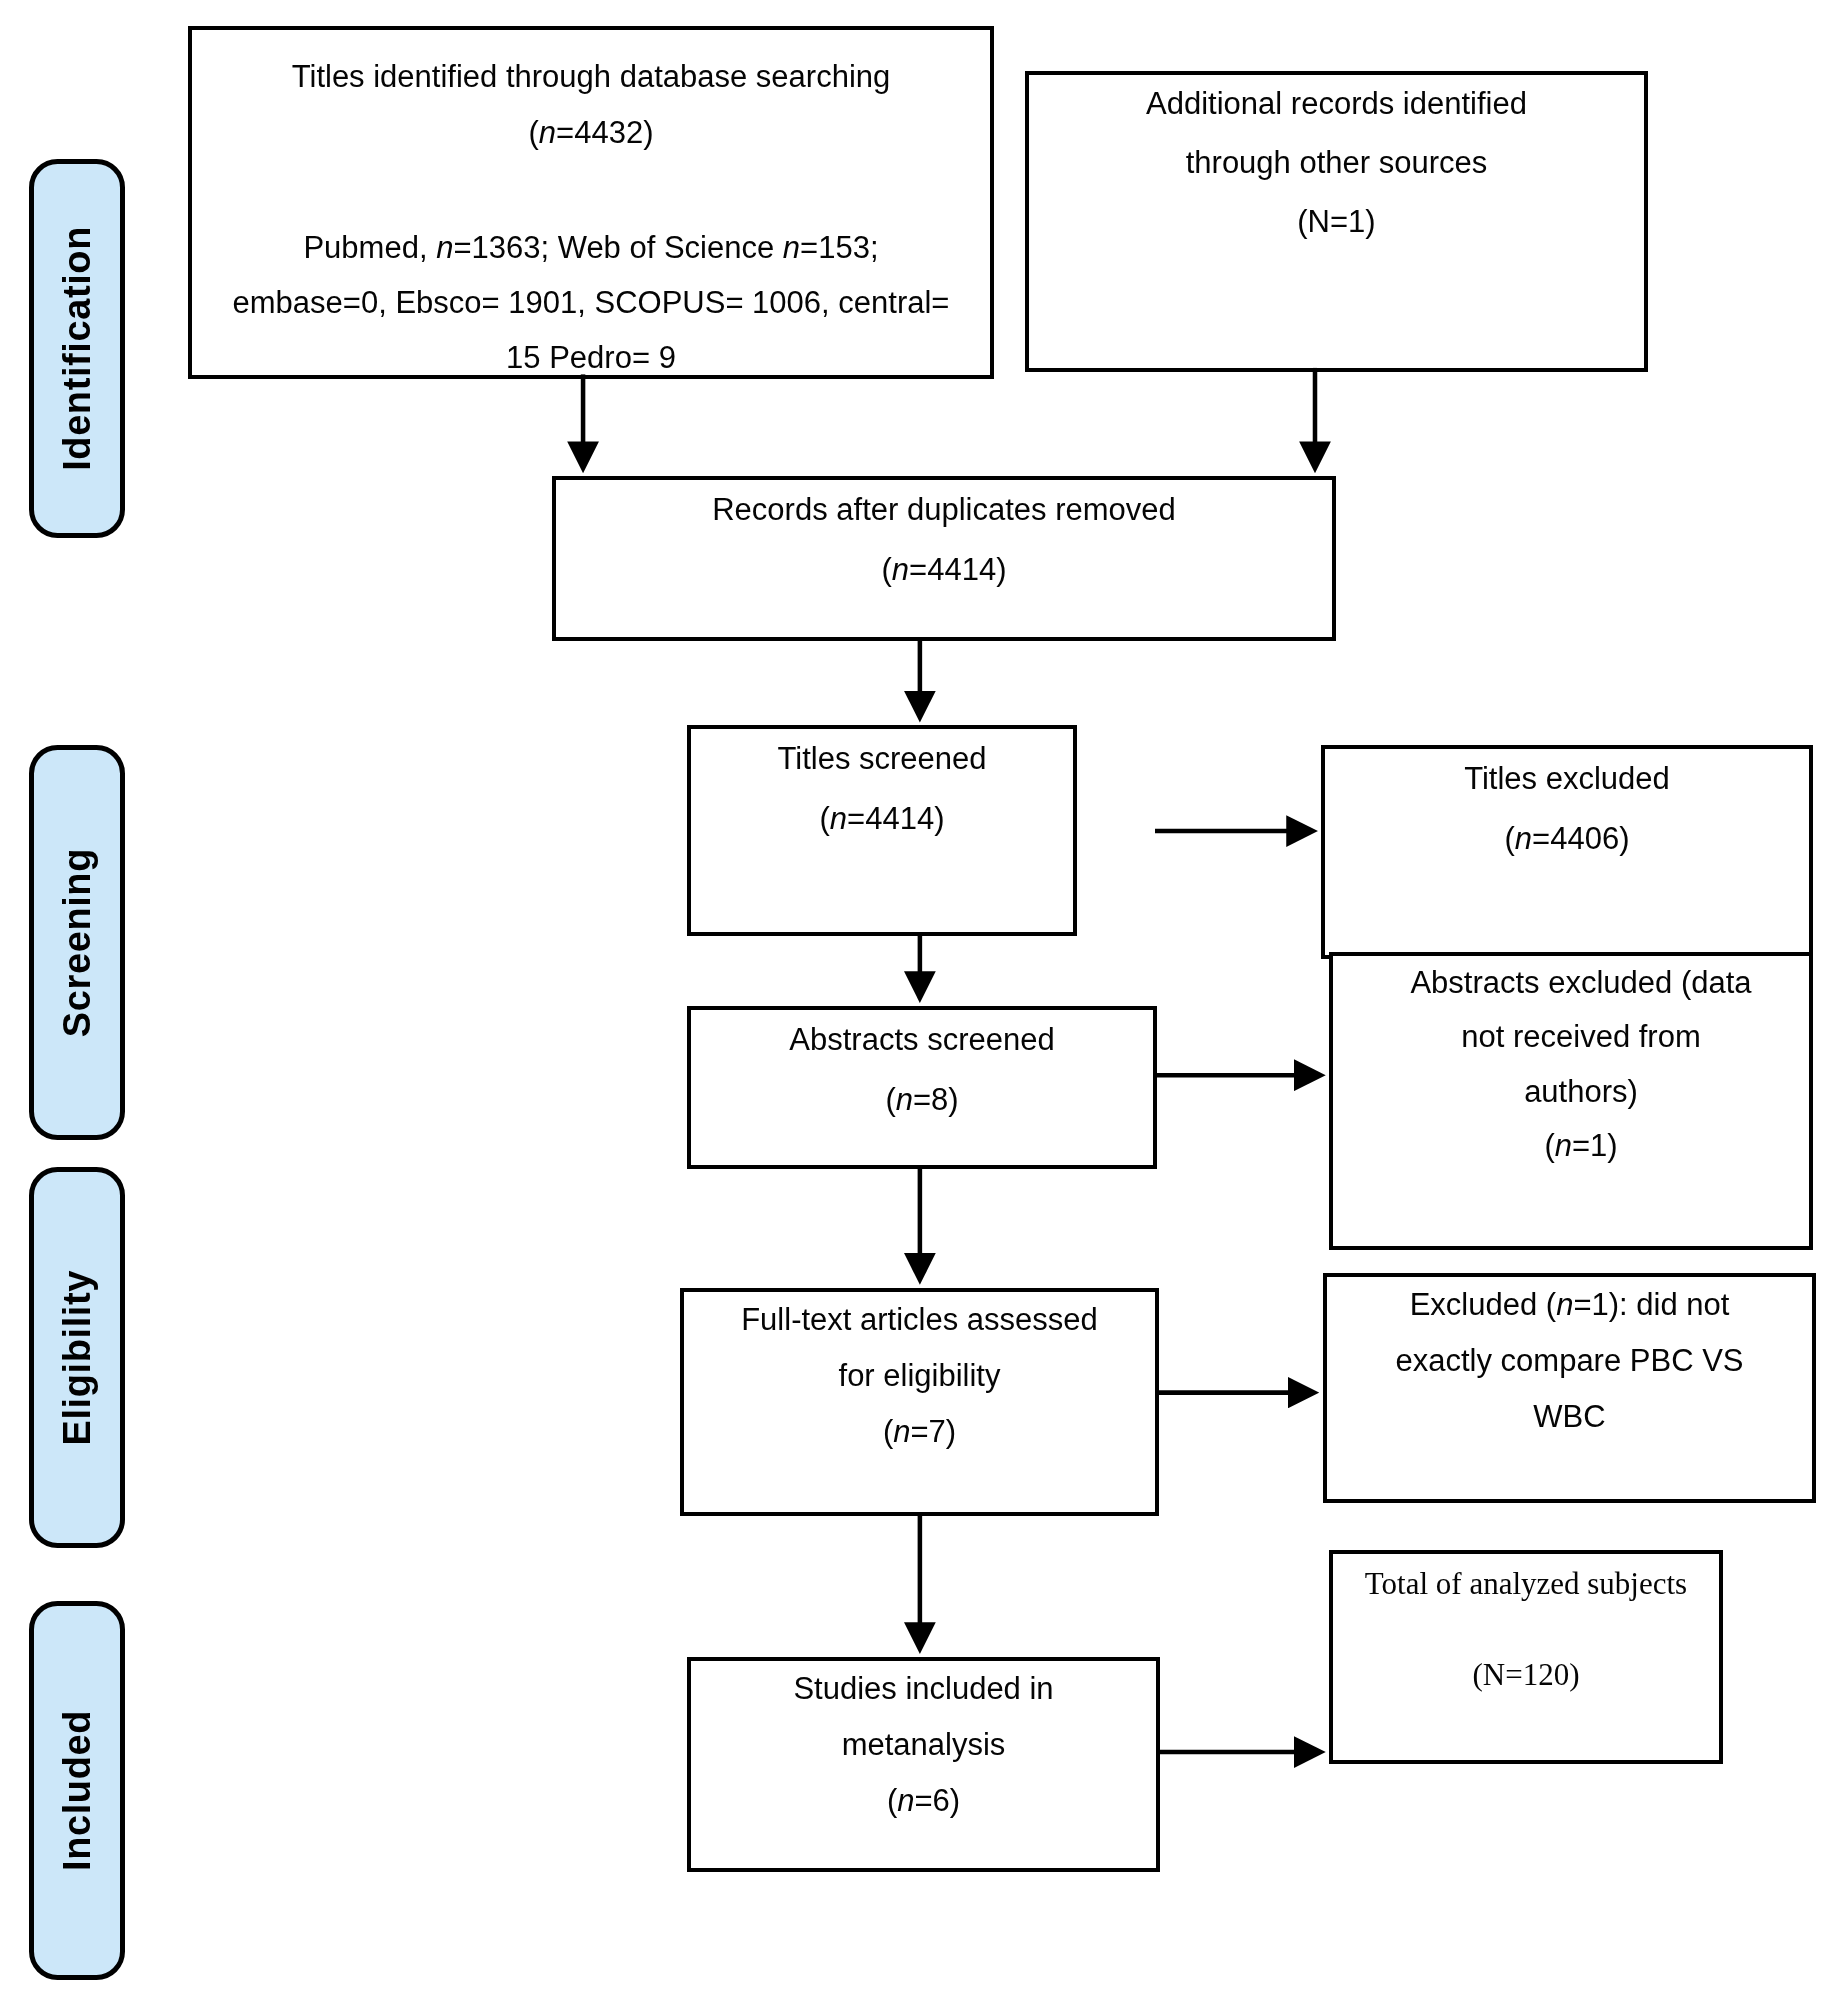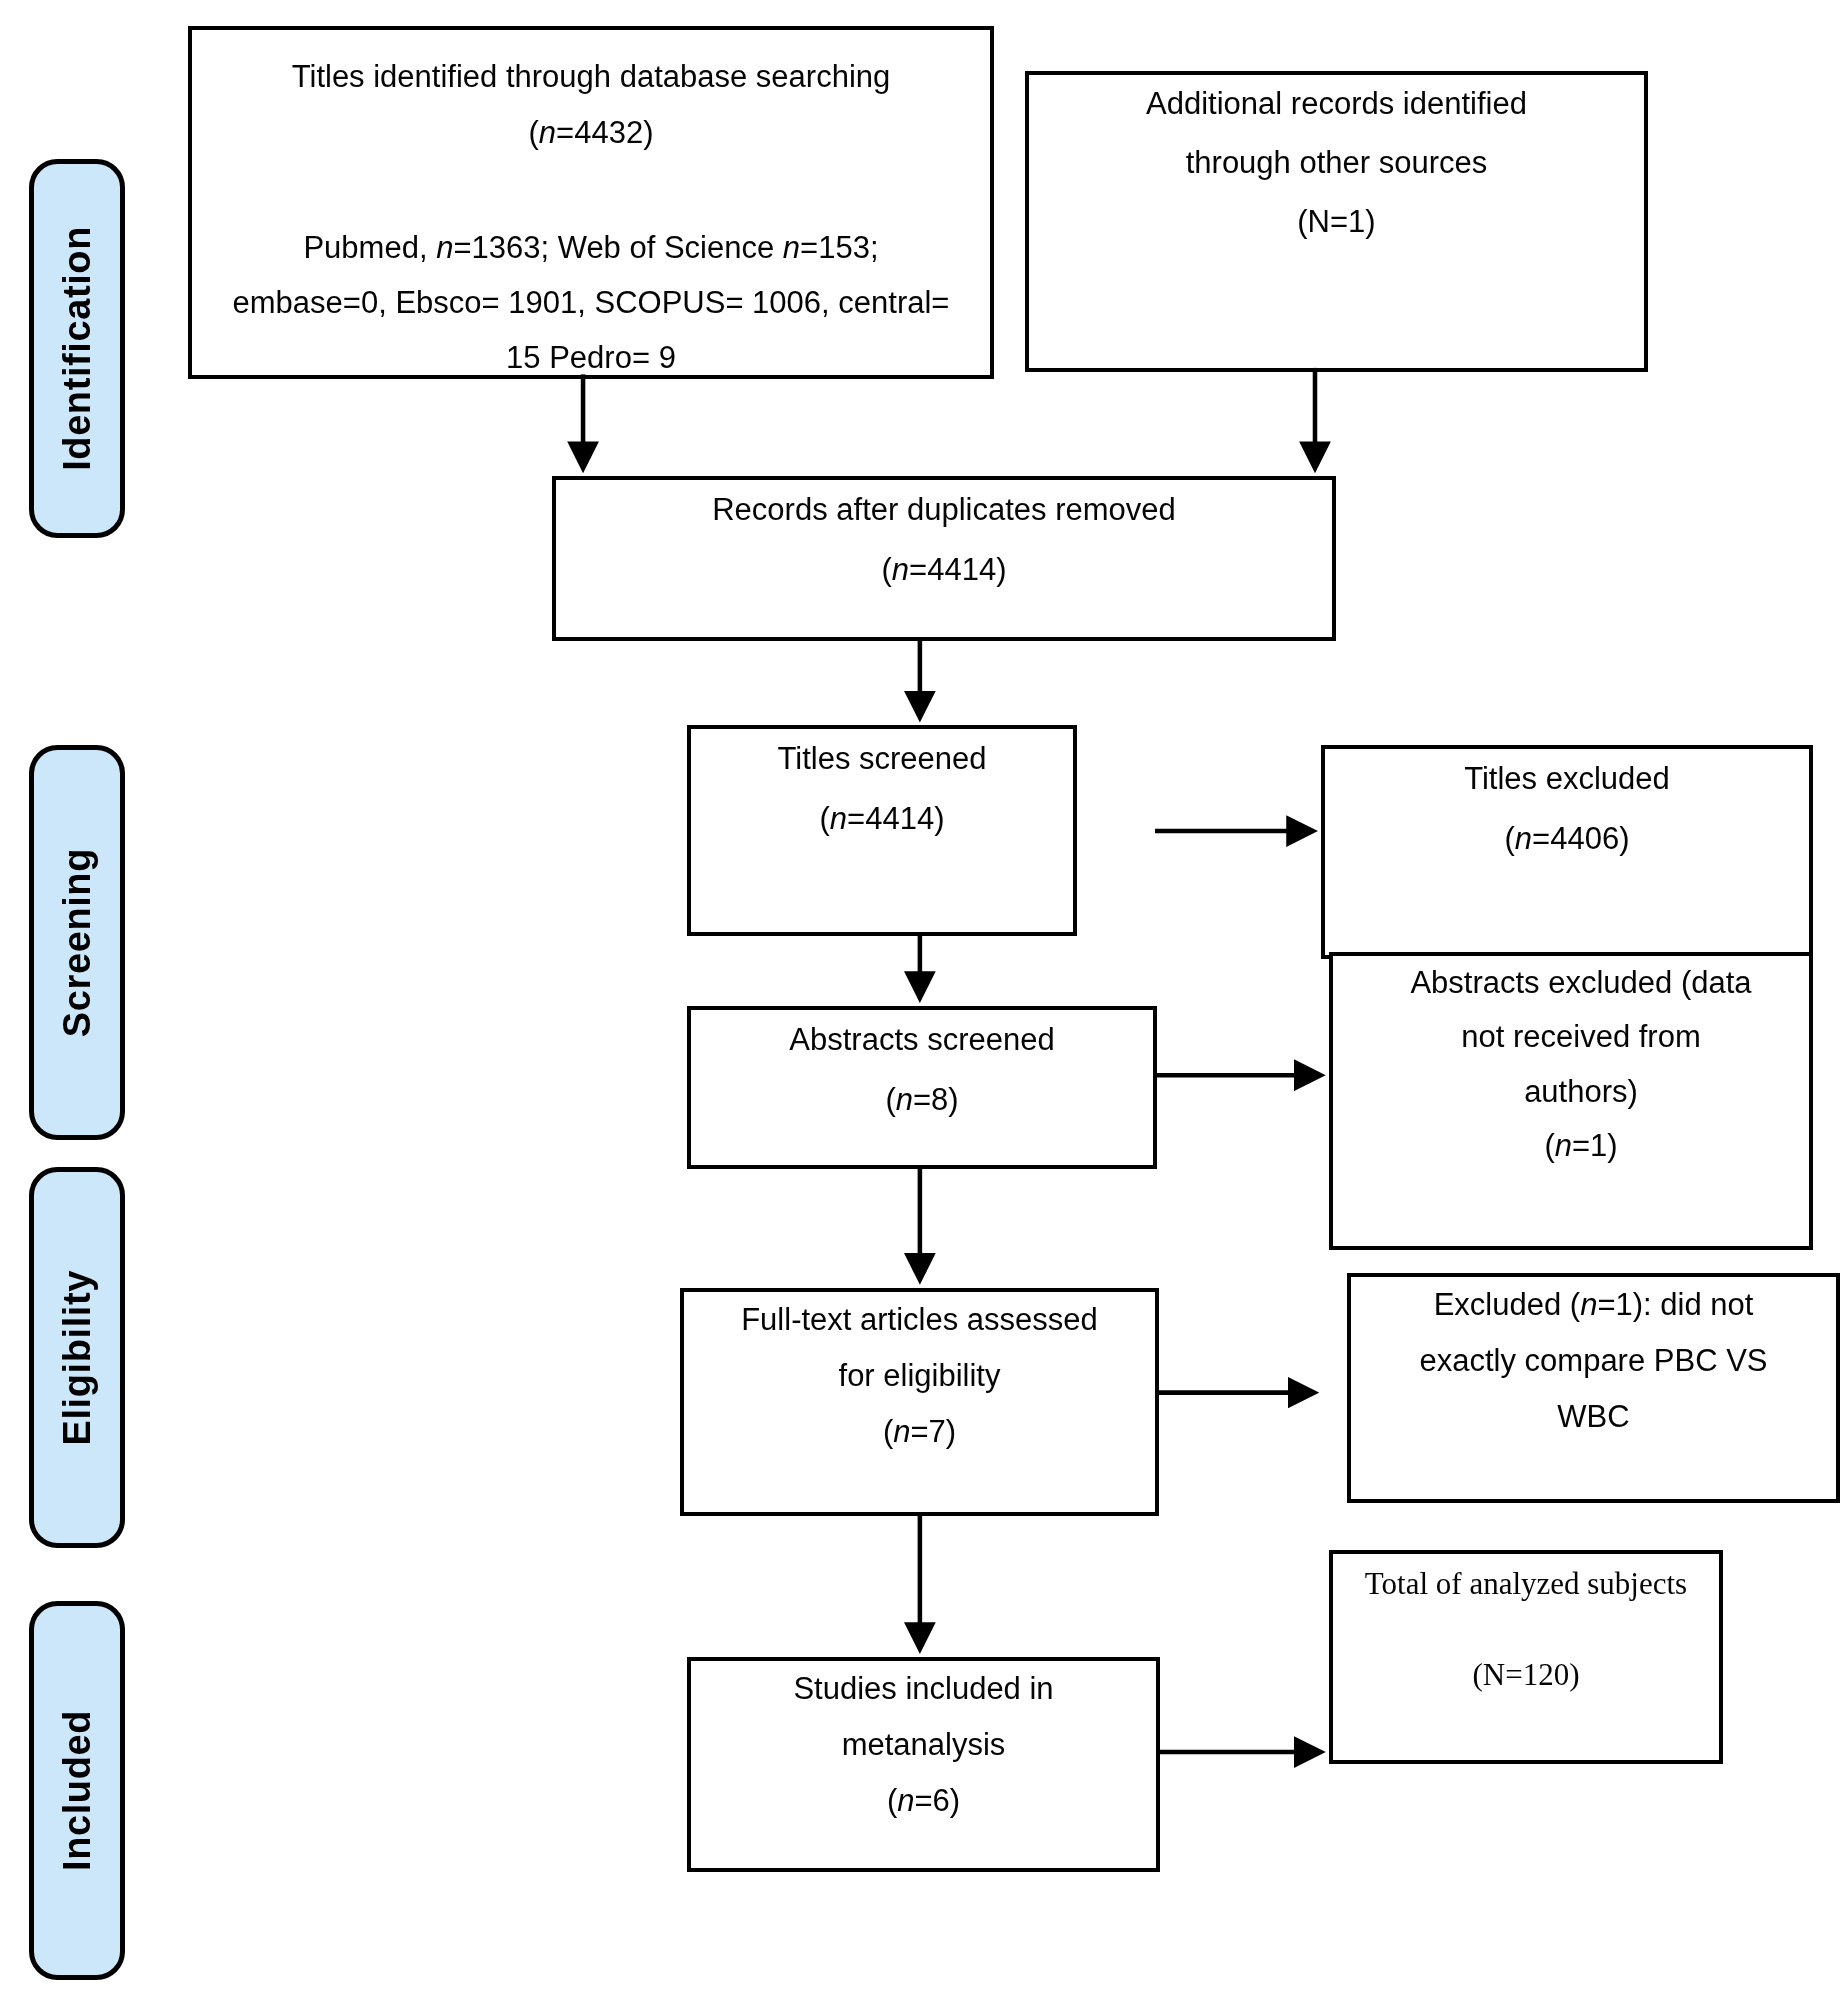--- a/index.html
+++ b/index.html
@@ -61,21 +61,21 @@
   #b-db        { left: 188px;  top: 26px;   width: 806px; height: 353px;
                  justify-content: flex-start; padding-top: 19.4px; line-height: 1.78; }
   #b-db .details { margin-top: 60px; }
   #b-other     { left: 1025px; top: 71px;  width: 623px;  height: 301px; line-height: 1.9; }
   #b-dedup     { left: 531px;  top: 476px;  width: 784px; height: 165px; margin-left: 21px; }
   #b-titles    { left: 687px; top: 725px; width: 390px;  height: 211px; }
   #b-titles-ex { left: 1321px; top: 745px; width: 492px;  height: 214px; }
   #b-abs       { left: 687px; top: 1006px; width: 470px;  height: 163px; }
   #b-abs-ex    { left: 1329px; top: 952px; width: 484px;  height: 298px; line-height: 1.75; padding-left: 20px; }
   #b-full      { left: 680px; top: 1288px; width: 479px;  height: 228px; line-height: 1.8; }
-  #b-full-ex   { left: 1323px; top: 1273px; width: 493px;  height: 230px; line-height: 1.8; margin-left: 24px; }
+  #b-full-ex   { left: 1323px; top: 1273px; width: 493px;  height: 230px; line-height: 1.8; }
   #b-studies   { left: 687px; top: 1657px; width: 473px;  height: 215px; line-height: 1.8; }
   #b-total     { left: 1329px; top: 1550px; width: 394px;  height: 214px; font-family: Liberation Serif, serif; }
   #b-total .gap-line { margin-top: 31px; }
 
   
   .arrows {
     position: absolute;
     left: 0; top: 0;
     width: 1843px;
     height: 1995px;

